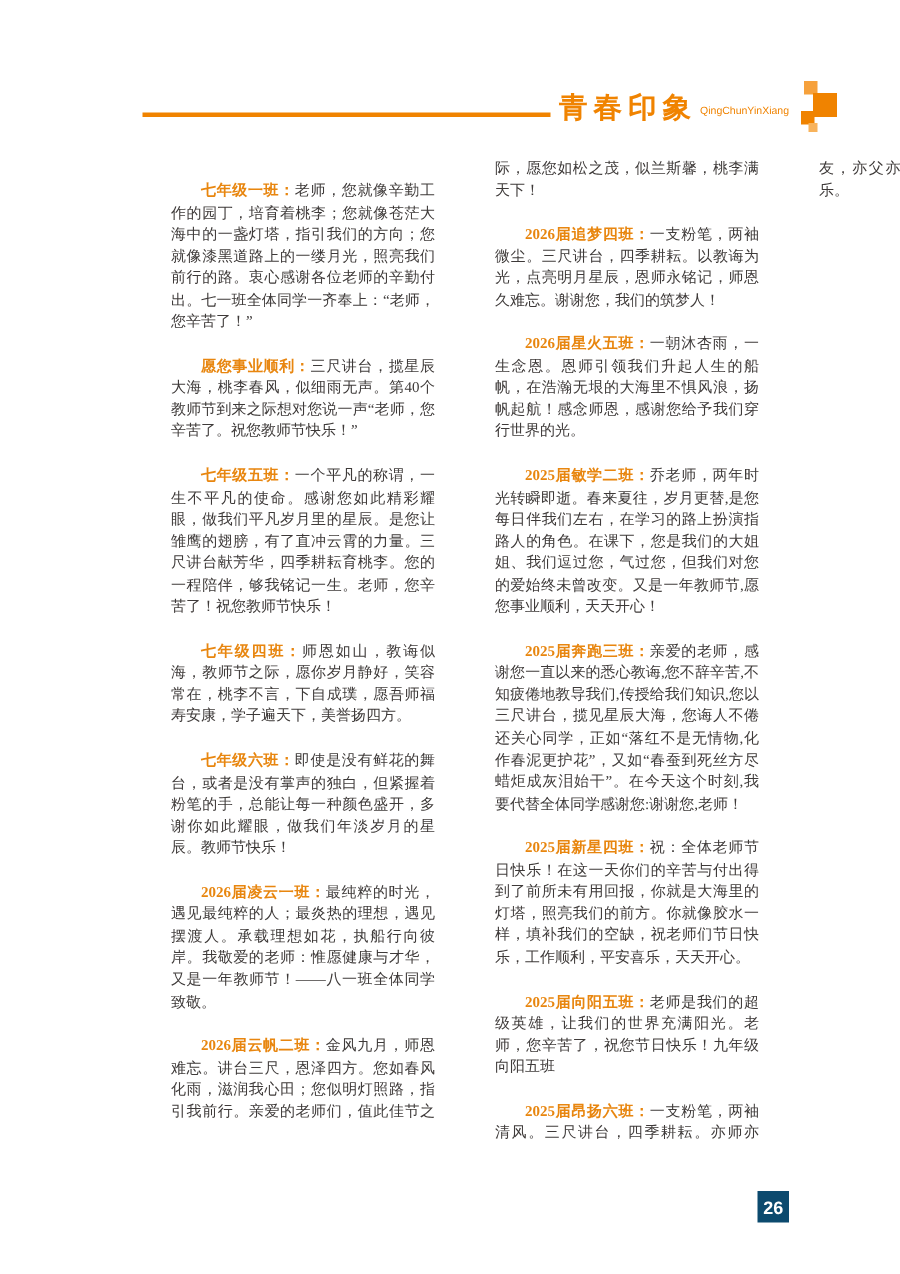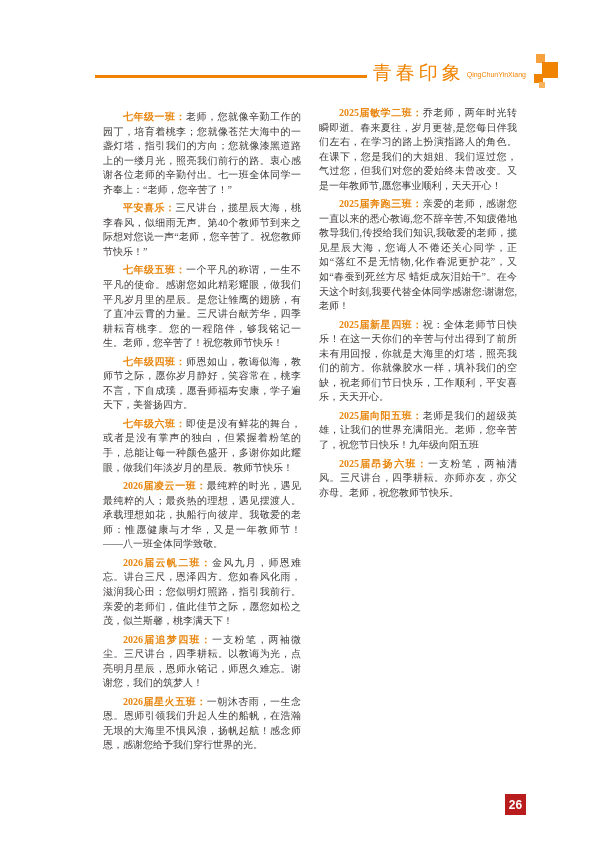--- a/index.html
+++ b/index.html
@@ -19,21 +19,21 @@
     align-items:flex-end;
   }
   .header-rule{
     flex:1;
     height:3px;
     background:#F08300;
     margin-bottom:4px;
   }
   .header-title{
     font-family:"Liberation Sans","DejaVu Sans",sans-serif;
-    font-weight:normal;
+    font-weight:bold;
     font-size:19px;
     color:#F08300;
     letter-spacing:4px;
     line-height:1;
     margin:0 2px 0 6px;
     white-space:nowrap;
   }
   .header-pinyin{
     font-family:"Liberation Sans","DejaVu Sans",sans-serif;
     font-size:7px;
@@ -54,37 +54,37 @@
   
   .columns{
     position:absolute;
     left:99px;top:106px;
     width:422px;height:664px;
     column-count:2;
     column-gap:10px;
     column-fill:auto;
   }
   .msg{
-    margin:4px;
+    margin:15px;
     text-indent:2em;
     text-align:justify;
     font-size:10px;
     line-height:14.55px;
     color:#3E3A39;
   }
   .class-label{
     color:#E8860F;
     font-weight:bold;
   }
   
   .page-number{
     position:absolute;
     left:505px;top:794px;
     width:21px;height:21px;
-    background:#b91c1c;
+    background:#0c4a6e;
     color:#ffffff;
     font-family:"Liberation Sans","DejaVu Sans",sans-serif;
     font-size:12px;
     font-weight:bold;
     display:flex;
     align-items:center;
     justify-content:center;
   }
 </style>
 </head>
@@ -99,42 +99,42 @@
     <div class="sq sq2"></div>
     <div class="sq sq3"></div>
     <div class="sq sq4"></div>
   </div>
 </div>
 
 <div class="columns">
   <p class="msg"><span class="class-label">七年级一班：</span><span class="msg-text">老师，您就像辛勤工作的园丁，培育着桃李；您就像苍茫大海中的一盏灯塔，指引我们的方向；您就像漆黑道路上的一缕月光，照亮我们前行的路。衷心感谢各位老师的辛勤付出。七一班全体同学一齐奉上：“老师，您辛苦了！”</span></p>
 
 
-  <p class="msg"><span class="class-label">平安喜乐：</span><span class="msg-text">三尺讲台，揽星辰大海，桃李春风，似细雨无声。第40个教师节到来之际想对您说一声“老师，您辛苦了。祝您教师节快乐！”</span></p>
+  <p class="msg"><span class="class-label">愿您事业顺利：</span><span class="msg-text">三尺讲台，揽星辰大海，桃李春风，似细雨无声。第40个教师节到来之际想对您说一声“老师，您辛苦了。祝您教师节快乐！”</span></p>
 
   <p class="msg"><span class="class-label">七年级五班：</span><span class="msg-text">一个平凡的称谓，一生不平凡的使命。感谢您如此精彩耀眼，做我们平凡岁月里的星辰。是您让雏鹰的翅膀，有了直冲云霄的力量。三尺讲台献芳华，四季耕耘育桃李。您的一程陪伴，够我铭记一生。老师，您辛苦了！祝您教师节快乐！</span></p>
 
   <p class="msg"><span class="class-label">七年级四班：</span><span class="msg-text">师恩如山，教诲似海，教师节之际，愿你岁月静好，笑容常在，桃李不言，下自成璞，愿吾师福寿安康，学子遍天下，美誉扬四方。</span></p>
 
   <p class="msg"><span class="class-label">七年级六班：</span><span class="msg-text">即使是没有鲜花的舞台，或者是没有掌声的独白，但紧握着粉笔的手，总能让每一种颜色盛开，多谢你如此耀眼，做我们年淡岁月的星辰。教师节快乐！</span></p>
 
   <p class="msg"><span class="class-label">2026届凌云一班：</span><span class="msg-text">最纯粹的时光，遇见最纯粹的人；最炎热的理想，遇见摆渡人。承载理想如花，执船行向彼岸。我敬爱的老师：惟愿健康与才华，又是一年教师节！——八一班全体同学致敬。</span></p>
 
   <p class="msg"><span class="class-label">2026届云帆二班：</span><span class="msg-text">金风九月，师恩难忘。讲台三尺，恩泽四方。您如春风化雨，滋润我心田；您似明灯照路，指引我前行。亲爱的老师们，值此佳节之际，愿您如松之茂，似兰斯馨，桃李满天下！</span></p>
 
 
   <p class="msg"><span class="class-label">2026届追梦四班：</span><span class="msg-text">一支粉笔，两袖微尘。三尺讲台，四季耕耘。以教诲为光，点亮明月星辰，恩师永铭记，师恩久难忘。谢谢您，我们的筑梦人！</span></p>
 
   <p class="msg"><span class="class-label">2026届星火五班：</span><span class="msg-text">一朝沐杏雨，一生念恩。恩师引领我们升起人生的船帆，在浩瀚无垠的大海里不惧风浪，扬帆起航！感念师恩，感谢您给予我们穿行世界的光。</span></p>
 
 
 
   <p class="msg"><span class="class-label">2025届敏学二班：</span><span class="msg-text">乔老师，两年时光转瞬即逝。春来夏往，岁月更替,是您每日伴我们左右，在学习的路上扮演指路人的角色。在课下，您是我们的大姐姐、我们逗过您，气过您，但我们对您的爱始终未曾改变。又是一年教师节,愿您事业顺利，天天开心！</span></p>
 
-  <p class="msg"><span class="class-label">2025届奔跑三班：</span><span class="msg-text">亲爱的老师，感谢您一直以来的悉心教诲,您不辞辛苦,不知疲倦地教导我们,传授给我们知识,我敬爱的老师，揽见星辰大海，您诲人不倦还关心同学，正如“落红不是无情物,化作春泥更护花”，又如“春蚕到死丝方尽 蜡炬成灰泪始干”。在今天这个时刻,我要代替全体同学感谢您:谢谢您,老师！</span></p>
+  <p class="msg"><span class="class-label">2025届奔跑三班：</span><span class="msg-text">亲爱的老师，感谢您一直以来的悉心教诲,您不辞辛苦,不知疲倦地教导我们,传授给我们知识,您以三尺讲台，揽见星辰大海，您诲人不倦还关心同学，正如“落红不是无情物,化作春泥更护花”，又如“春蚕到死丝方尽 蜡炬成灰泪始干”。在今天这个时刻,我要代替全体同学感谢您:谢谢您,老师！</span></p>
 
   <p class="msg"><span class="class-label">2025届新星四班：</span><span class="msg-text">祝：全体老师节日快乐！在这一天你们的辛苦与付出得到了前所未有用回报，你就是大海里的灯塔，照亮我们的前方。你就像胶水一样，填补我们的空缺，祝老师们节日快乐，工作顺利，平安喜乐，天天开心。</span></p>
 
   <p class="msg"><span class="class-label">2025届向阳五班：</span><span class="msg-text">老师是我们的超级英雄，让我们的世界充满阳光。老师，您辛苦了，祝您节日快乐！九年级向阳五班</span></p>
 
   <p class="msg"><span class="class-label">2025届昂扬六班：</span><span class="msg-text">一支粉笔，两袖清风。三尺讲台，四季耕耘。亦师亦友，亦父亦母。老师，祝您教师节快乐。</span></p>
 </div>
 
 <div class="page-number">26</div>
 

